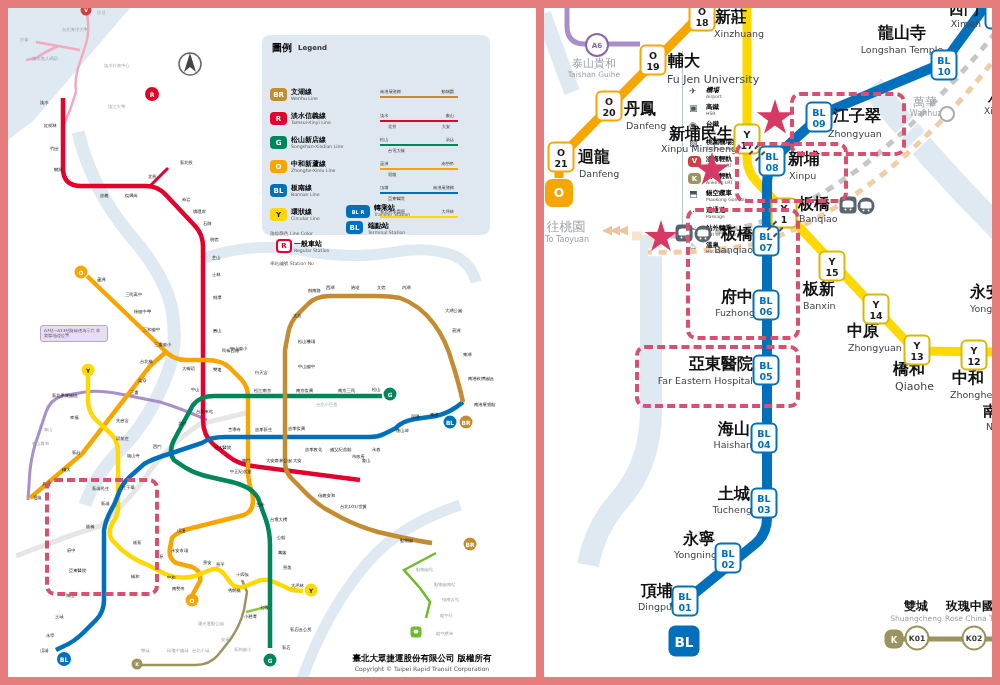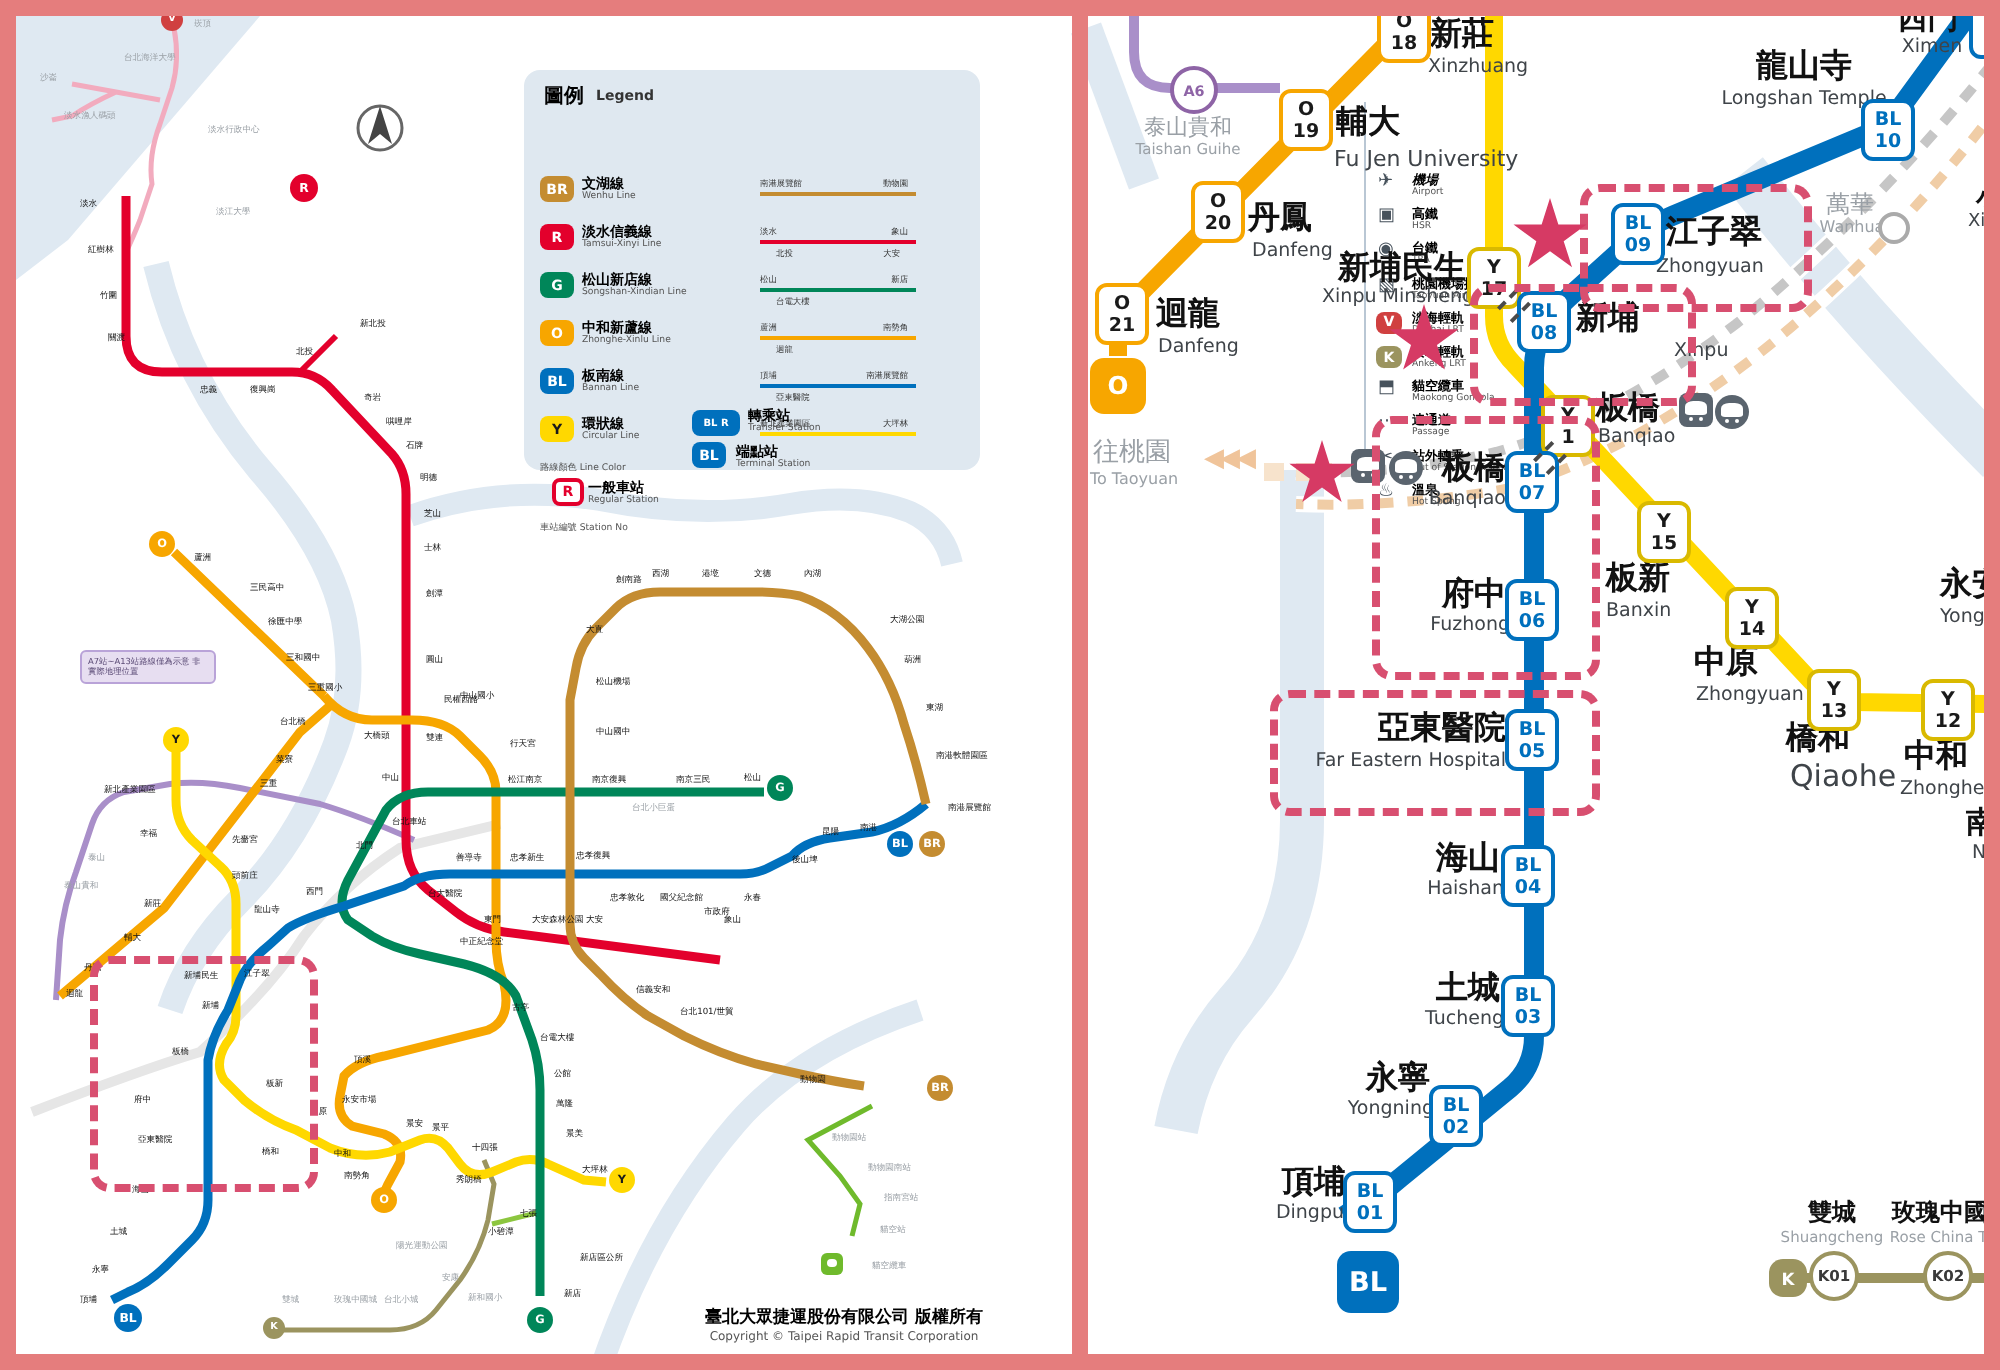--- a/index.html
+++ b/index.html
@@ -338,31 +338,31 @@
       <div class="lbl r en" style="left: 737px; top: 144px; font-size: 9.5px;">Xinpu Minsheng</div>
       <div class="lbl c b" style="left: 902px; top: 25px; font-size: 16px;">龍山寺</div>
       <div class="lbl c en" style="left: 902px; top: 45px; font-size: 9.5px;">Longshan Temple</div>
       <div class="lbl c b" style="left: 964px; top: 2px; font-size: 15px;">西門</div>
       <div class="lbl c en" style="left: 966px; top: 19px; font-size: 9.5px;">Ximen</div>
       <div class="lbl c gray" style="left: 925px; top: 96px; font-size: 12px;">萬華</div>
       <div class="lbl c gray" style="left: 926px; top: 110px; font-size: 8px;">Wanhua</div>
       <div class="lbl b" style="left: 833px; top: 108px; font-size: 16px;">江子翠</div>
       <div class="lbl en" style="left: 828px; top: 129px; font-size: 9.5px;">Zhongyuan</div>
       <div class="lbl b" style="left: 788px; top: 151px; font-size: 16px;">新埔</div>
-      <div class="lbl en" style="left: 789px; top: 171px; font-size: 9.5px; margin-left: 48px;">Xinpu</div>
+      <div class="lbl en" style="left: 789px; top: 171px; font-size: 9.5px;">Xinpu</div>
       <div class="lbl b" style="left: 798px; top: 196px; font-size: 16px;">板橋</div>
       <div class="lbl en" style="left: 799px; top: 214px; font-size: 9.5px;">Banqiao</div>
       <div class="lbl r b" style="left: 753px; top: 226px; font-size: 16px;">板橋</div>
       <div class="lbl r en" style="left: 753px; top: 245px; font-size: 9.5px;">Banqiao</div>
       <div class="lbl b" style="left: 803px; top: 281px; font-size: 16px;">板新</div>
       <div class="lbl en" style="left: 803px; top: 301px; font-size: 9.5px;">Banxin</div>
       <div class="lbl b" style="left: 847px; top: 323px; font-size: 16px;">中原</div>
       <div class="lbl en" style="left: 848px; top: 343px; font-size: 9.5px;">Zhongyuan</div>
       <div class="lbl b" style="left: 893px; top: 361px; font-size: 16px;">橋和</div>
-      <div class="lbl en" style="left: 895px; top: 381px; font-size: 15px;">Qiaohe</div>
+      <div class="lbl en" style="left: 895px; top: 381px; font-size: 11px;">Qiaohe</div>
       <div class="lbl b" style="left: 952px; top: 370px; font-size: 16px;">中和</div>
       <div class="lbl en" style="left: 950px; top: 390px; font-size: 9.5px;">Zhonghe</div>
       <div class="lbl b" style="left: 970px; top: 284px; font-size: 16px;">永安</div>
       <div class="lbl en" style="left: 970px; top: 304px; font-size: 9.5px;">Yonga</div>
       <div class="lbl r b" style="left: 753px; top: 289px; font-size: 16px;">府中</div>
       <div class="lbl r en" style="left: 755px; top: 308px; font-size: 9.5px;">Fuzhong</div>
       <div class="lbl r b" style="left: 753px; top: 356px; font-size: 16px;">亞東醫院</div>
       <div class="lbl r en" style="left: 753px; top: 376px; font-size: 9.5px;">Far Eastern Hospital</div>
       <div class="lbl r b" style="left: 750px; top: 421px; font-size: 16px;">海山</div>
       <div class="lbl r en" style="left: 752px; top: 440px; font-size: 9.5px;">Haishan</div>

